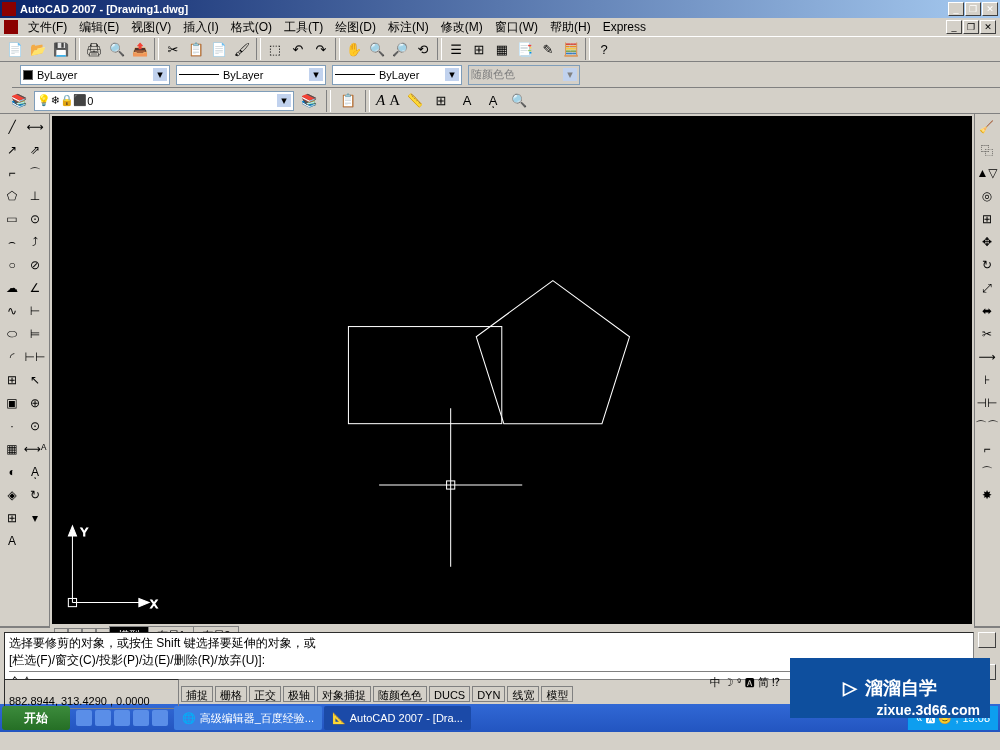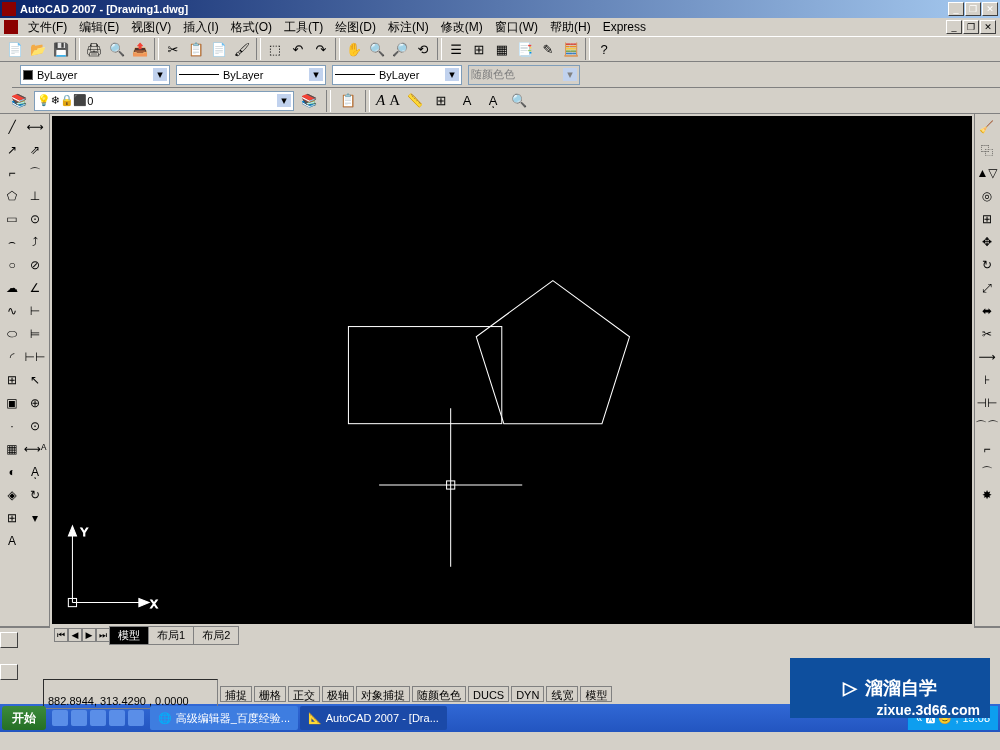--- a/index.html
+++ b/index.html
@@ -30,24 +30,24 @@
 .right-toolbar { width: 26px; background: #d4d0c8; display: flex; flex-direction: column; gap: 1px; padding: 2px 1px; border-left: 1px solid #808080; }
 .tabs { height: 18px; background: #d4d0c8; display: flex; align-items: center; padding-left: 4px; font-size: 11px; }
 .tab-nav { width: 14px; height: 14px; background: #d4d0c8; border: 1px solid #808080; text-align: center; line-height: 12px; cursor: pointer; font-size: 9px; }
 .tab { padding: 1px 8px; background: #d4d0c8; border: 1px solid #808080; margin-left: -1px; cursor: pointer; }
 .tab.active { background: #000; color: white; }
 .cmd-area { height: 58px; background: #d4d0c8; display: flex; border-top: 2px solid #808080; }
 .cmd-text { flex: 1; background: white; border: 1px inset #808080; margin: 4px; padding: 2px 4px; font-size: 12px; font-family: "SimSun", monospace; overflow: hidden; }
 .cmd-scroll { width: 18px; background: #d4d0c8; margin: 4px 4px 4px 0; display: flex; flex-direction: column; }
 .scroll-btn { height: 16px; background: #d4d0c8; border: 1px solid #fff; border-right-color: #404040; border-bottom-color: #404040; }
 .statusbar { height: 20px; background: #d4d0c8; display: flex; align-items: center; font-size: 11px; padding: 0 4px; gap: 2px; }
-.status-cell { border: 1px inset #808080; padding: 14px 4px; height: 28px; line-height: 14px; margin-left: 39px; }
+.status-cell { border: 1px inset #808080; padding: 14px 4px; height: 28px; line-height: 14px; }
 .status-toggle { border: 1px solid #808080; padding: 1px 4px; height: 16px; line-height: 14px; cursor: pointer; background: #d4d0c8; }
 .taskbar { height: 28px; background: linear-gradient(to bottom, #3168d5, #2355c0); display: flex; align-items: center; padding: 0 2px; gap: 2px; }
-.start-btn { height: 24px; padding: 0 10px; background: linear-gradient(to bottom, #3c8b3c, #256f25); color: white; border-radius: 3px; display: flex; align-items: center; font-weight: bold; font-size: 12px; cursor: pointer; }
+.start-btn { height: 24px; padding: 0 22px; background: linear-gradient(to bottom, #3c8b3c, #256f25); color: white; border-radius: 3px; display: flex; align-items: center; font-weight: bold; font-size: 12px; cursor: pointer; }
 .task-btn { height: 24px; padding: 0 8px; background: #3e7de0; color: white; border-radius: 2px; display: flex; align-items: center; font-size: 11px; cursor: pointer; gap: 4px; max-width: 150px; overflow: hidden; }
 .task-btn.active { background: #1b4aa8; }
 .tray { margin-left: auto; background: #0d9eef; height: 24px; padding: 0 8px; display: flex; align-items: center; gap: 4px; color: white; font-size: 11px; border-left: 1px solid #1a5fd0; }
 .brand-overlay { position: absolute; right: 10px; bottom: 32px; width: 200px; height: 60px; background: #0e4f9e; color: white; display: flex; align-items: center; justify-content: center; font-size: 18px; font-weight: bold; }
 .brand-url { position: absolute; right: 10px; bottom: 0; color: white; font-size: 14px; }
 .ql-icons { display:flex; gap:3px; margin:0 4px;}
 .ql-icon { width:16px; height:16px; background:#5a8ee8; border-radius:2px; }
 .line-sample { display:inline-block; width:40px; border-top:1px solid black; margin-right:4px;}
 .sq { display:inline-block; width:10px; height:10px; background:black; margin-right:4px; border:1px solid #666;}
 </style>
@@ -247,20 +247,26 @@
     <div class="side-btn">⊦</div>
     <div class="side-btn">⊣⊢</div>
     <div class="side-btn">⌒⌒</div>
     <div class="side-btn">⌐</div>
     <div class="side-btn">⌒</div>
     <div class="side-btn">✸</div>
   </div>
 </div>
 
 <div class="cmd-area">
+  <div class="cmd-text">
+    <div>选择要修剪的对象，或按住 Shift 键选择要延伸的对象，或</div>
+    <div>[栏选(F)/窗交(C)/投影(P)/边(E)/删除(R)/放弃(U)]:</div>
+    <div style="border-top:1px solid #808080;margin-top:2px;padding-top:2px">命令:</div>
+    <div style="position:absolute;right:220px;bottom:60px;font-size:11px">中 ☽ ⁹ 🅰 简 ⁉</div>
+  </div>
   <div class="cmd-scroll">
     <div class="scroll-btn"></div>
     <div style="flex:1"></div>
     <div class="scroll-btn"></div>
   </div>
 </div>
 
 <div class="statusbar">
   <div class="status-cell" style="width:175px">882.8944, 313.4290 , 0.0000</div>
   <div class="status-toggle">捕捉</div>

